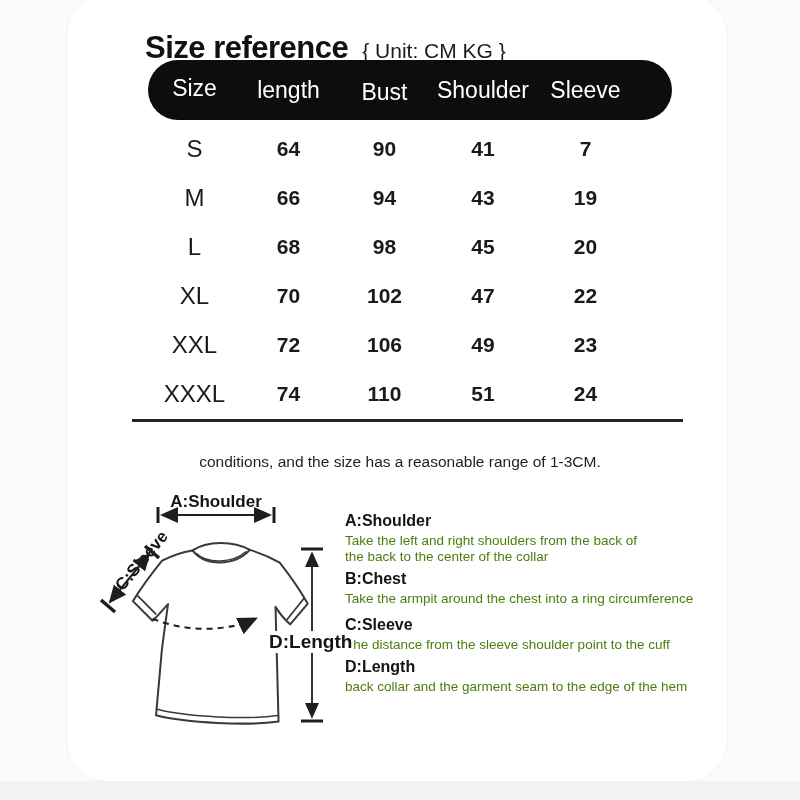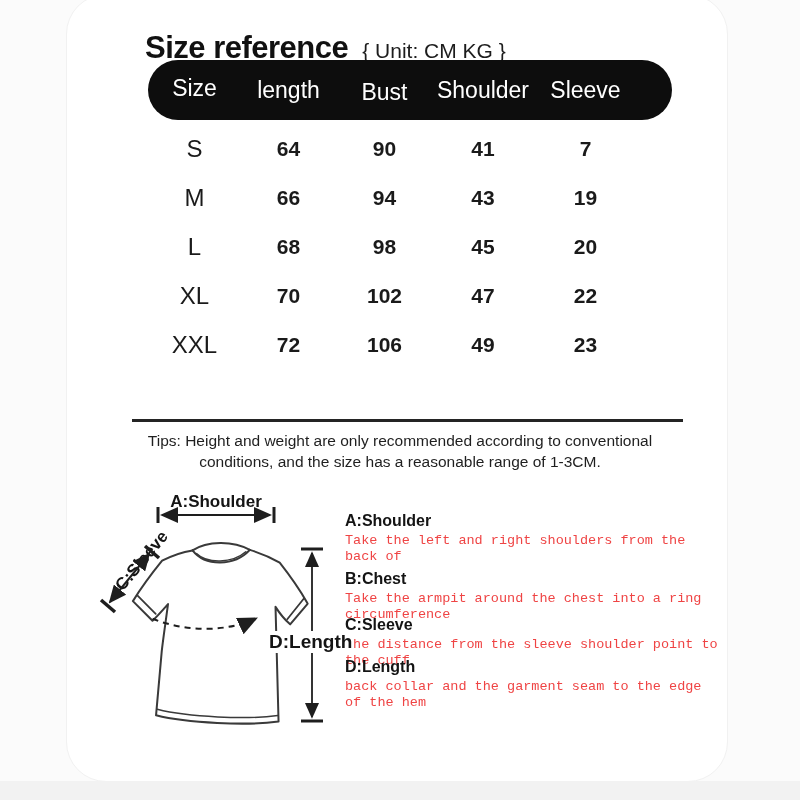--- a/index.html
+++ b/index.html
@@ -80,21 +80,21 @@
              transform: rotate(-50deg); }
   .label-b { left: 181px; top: 592px; font-size: 21px; }
   .label-d { left: 267px; top: 631px; font-size: 19px; background: #ffffff;
              padding: 0 2px; z-index: 3; }
   .diag-svg { position: absolute; }
 
   
   .guide-block { position: absolute; left: 345px; width: 378px; }
   .guide-title { font-size: 16px; font-weight: 700; color: #141414;
                  display: block; margin-bottom: 3px; }
-  .guide-line { display: block; font-size: 13.5px; line-height: 15.5px; color: #ef4444; font-family: Liberation Mono, monospace; }
+  .guide-line { display: block; font-size: 13.5px; line-height: 15.5px; color: #4d7c0f; }
 </style>
 </head>
 <body>
 
 <div class="stage">
 
   <div class="card"></div>
   <div class="bottom-strip"></div>
 
   <div class="title-row">
@@ -139,26 +139,33 @@
       <span class="cell-num">47</span>
       <span class="cell-num">22</span>
     </div>
     <div class="size-row grid-cols">
       <span class="cell-size">XXL</span>
       <span class="cell-num">72</span>
       <span class="cell-num">106</span>
       <span class="cell-num">49</span>
       <span class="cell-num">23</span>
     </div>
+    <div class="size-row grid-cols">
+      <span class="cell-size">XXXL</span>
+      <span class="cell-num">74</span>
+      <span class="cell-num">110</span>
+      <span class="cell-num">51</span>
+      <span class="cell-num">24</span>
+    </div>
   </div>
 
   <div class="table-line"></div>
 
   <p class="tips">
-    <span>Tips: Height and weight are only recommended according to conventional</span><br>
+    <br>
     <span>conditions, and the size has a reasonable range of 1-3CM.</span>
   </p>
 
   <span class="diag-label label-a">A:Shoulder</span>
   <span class="diag-label label-c">C:Sleeve</span>
   <span class="diag-label label-b">B:Chest</span>
   <span class="diag-label label-d">D:Length</span>
 
   <svg class="diag-svg" style="left:156px; top:506px;" width="120" height="18">
     <defs>
@@ -224,20 +231,21 @@
     <path d="M159 81 L175 60" fill="none" stroke="#3a3a3a" stroke-width="1.8" stroke-linecap="round"></path>
 
     <path d="M32 174 C63 181 122 182 152 177" fill="none" stroke="#3a3a3a" stroke-width="1.5" stroke-linecap="round"></path>
 
     <path d="M25 84 C60 97 100 95 128 81" fill="none" stroke="#1e1e1e" stroke-width="2" stroke-dasharray="6 5" marker-end="url(#arrB)"></path>
   </svg>
 
   <div class="guide-block" style="top:512px;">
     <span class="guide-title">A:Shoulder</span>
     <span class="guide-line">Take the left and right shoulders from the back of</span>
+    <span class="guide-line">the back to the center of the collar</span>
   </div>
   <div class="guide-block" style="top:570px;">
     <span class="guide-title">B:Chest</span>
     <span class="guide-line">Take the armpit around the chest into a ring circumference</span>
   </div>
   <div class="guide-block" style="top:616px;">
     <span class="guide-title">C:Sleeve</span>
     <span class="guide-line">The distance from the sleeve shoulder point to the cuff</span>
   </div>
   <div class="guide-block" style="top:658px;">

